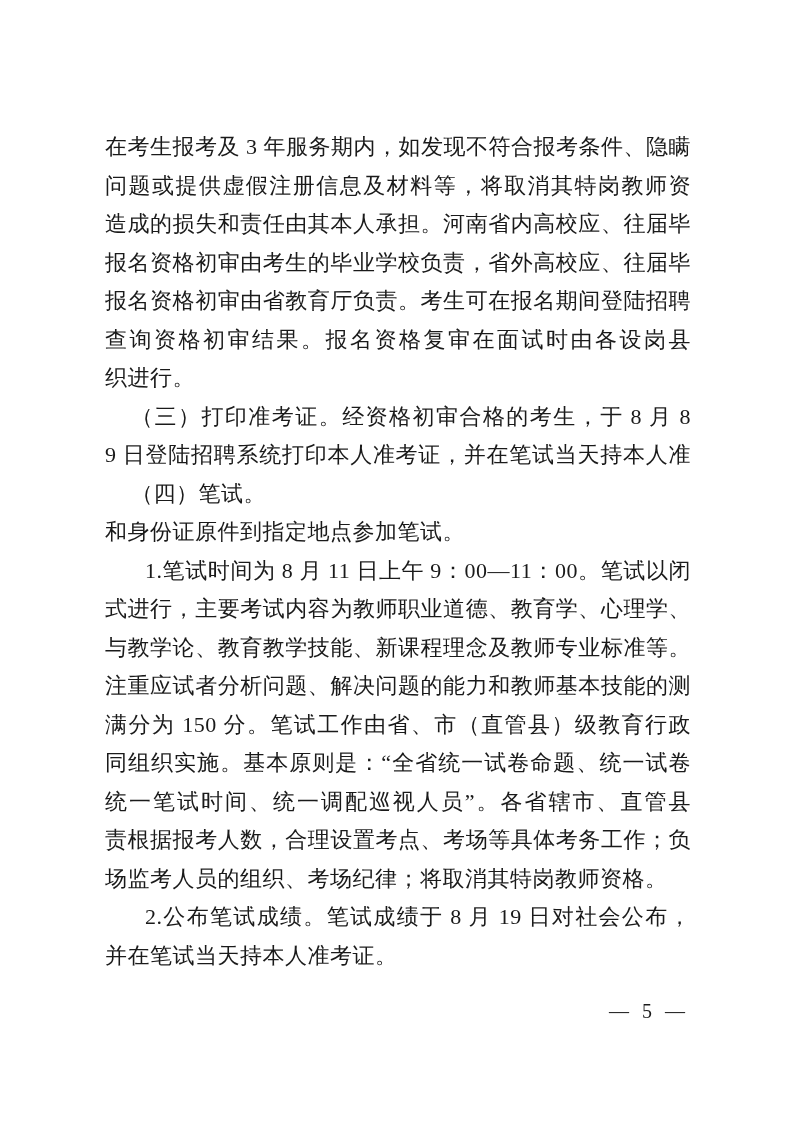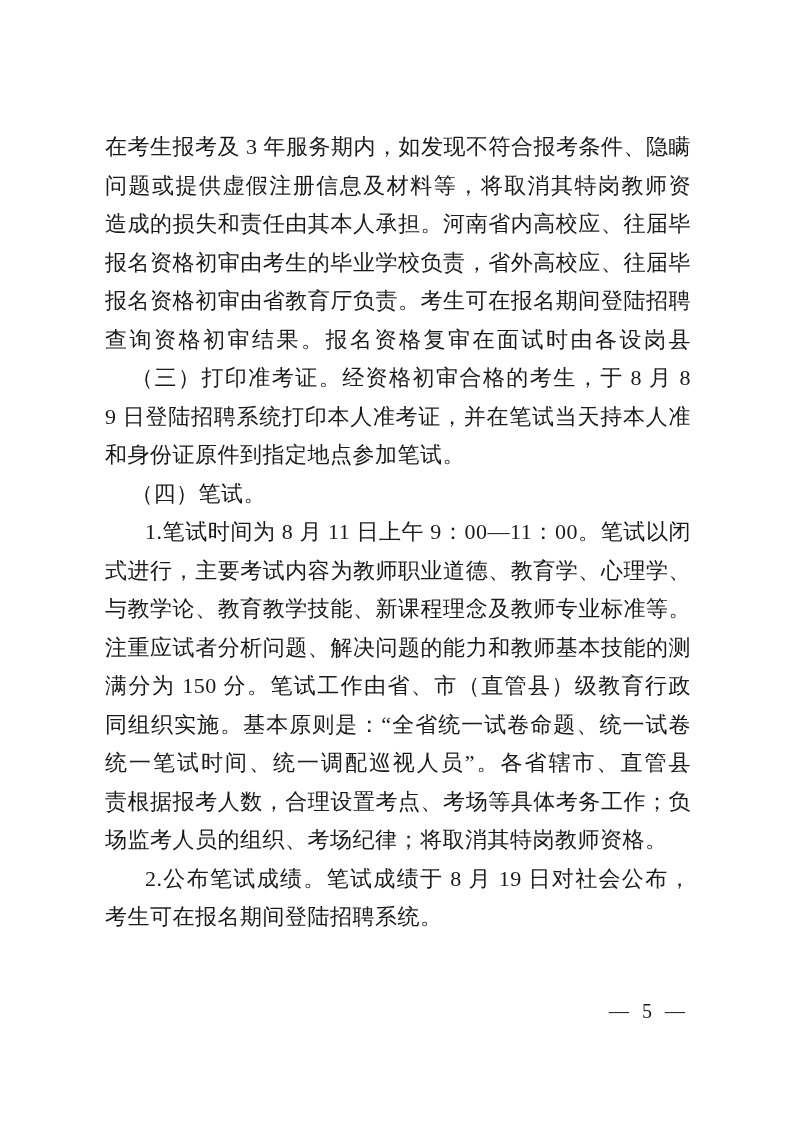--- a/index.html
+++ b/index.html
@@ -57,30 +57,31 @@
 <body>
 
 <div class="page">
   <div class="text-block" id="text-block">
       <div class="line fill">在考生报考及 3 年服务期内，如发现不符合报考条件、隐瞒有关</div>
       <div class="line fill">问题或提供虚假注册信息及材料等，将取消其特岗教师资格，所</div>
       <div class="line fill">造成的损失和责任由其本人承担。河南省内高校应、往届毕业生</div>
       <div class="line fill">报名资格初审由考生的毕业学校负责，省外高校应、往届毕业生</div>
       <div class="line fill">报名资格初审由省教育厅负责。考生可在报名期间登陆招聘系统</div>
       <div class="line fill">查询资格初审结果。报名资格复审在面试时由各设岗县（市）组</div>
+      <div class="line">织进行。</div>
       <div class="line fill indent-paren">（三）打印准考证。经资格初审合格的考生，于 8 月 8 日—</div>
       <div class="line fill">9 日登陆招聘系统打印本人准考证，并在笔试当天持本人准考证</div>
+      <div class="line indent-paren">（四）笔试。</div>
       <div class="line">和身份证原件到指定地点参加笔试。</div>
-      <div class="line indent-paren">（四）笔试。</div>
       <div class="line fill indent">1.笔试时间为 8 月 11 日上午 9：00—11：00。笔试以闭卷方</div>
       <div class="line fill">式进行，主要考试内容为教师职业道德、教育学、心理学、课程</div>
       <div class="line fill">与教学论、教育教学技能、新课程理念及教师专业标准等。笔试</div>
       <div class="line fill">注重应试者分析问题、解决问题的能力和教师基本技能的测试，</div>
       <div class="line fill">满分为 150 分。笔试工作由省、市（直管县）级教育行政部门共</div>
       <div class="line fill">同组织实施。基本原则是：“全省统一试卷命题、统一试卷印制、</div>
       <div class="line fill">统一笔试时间、统一调配巡视人员”。各省辖市、直管县（市）负</div>
       <div class="line fill">责根据报考人数，合理设置考点、考场等具体考务工作；负责考</div>
       <div class="line">场监考人员的组织、考场纪律；将取消其特岗教师资格。</div>
       <div class="line fill indent">2.公布笔试成绩。笔试成绩于 8 月 19 日对社会公布，考生</div>
-      <div class="line">考生可在报名期间登陆招聘系统。</div>
+      <div class="line">并在笔试当天持本人准考证。</div>
     </div>
   <div class="page-number">— 5 —</div>
 </div>
 
 </body></html>

